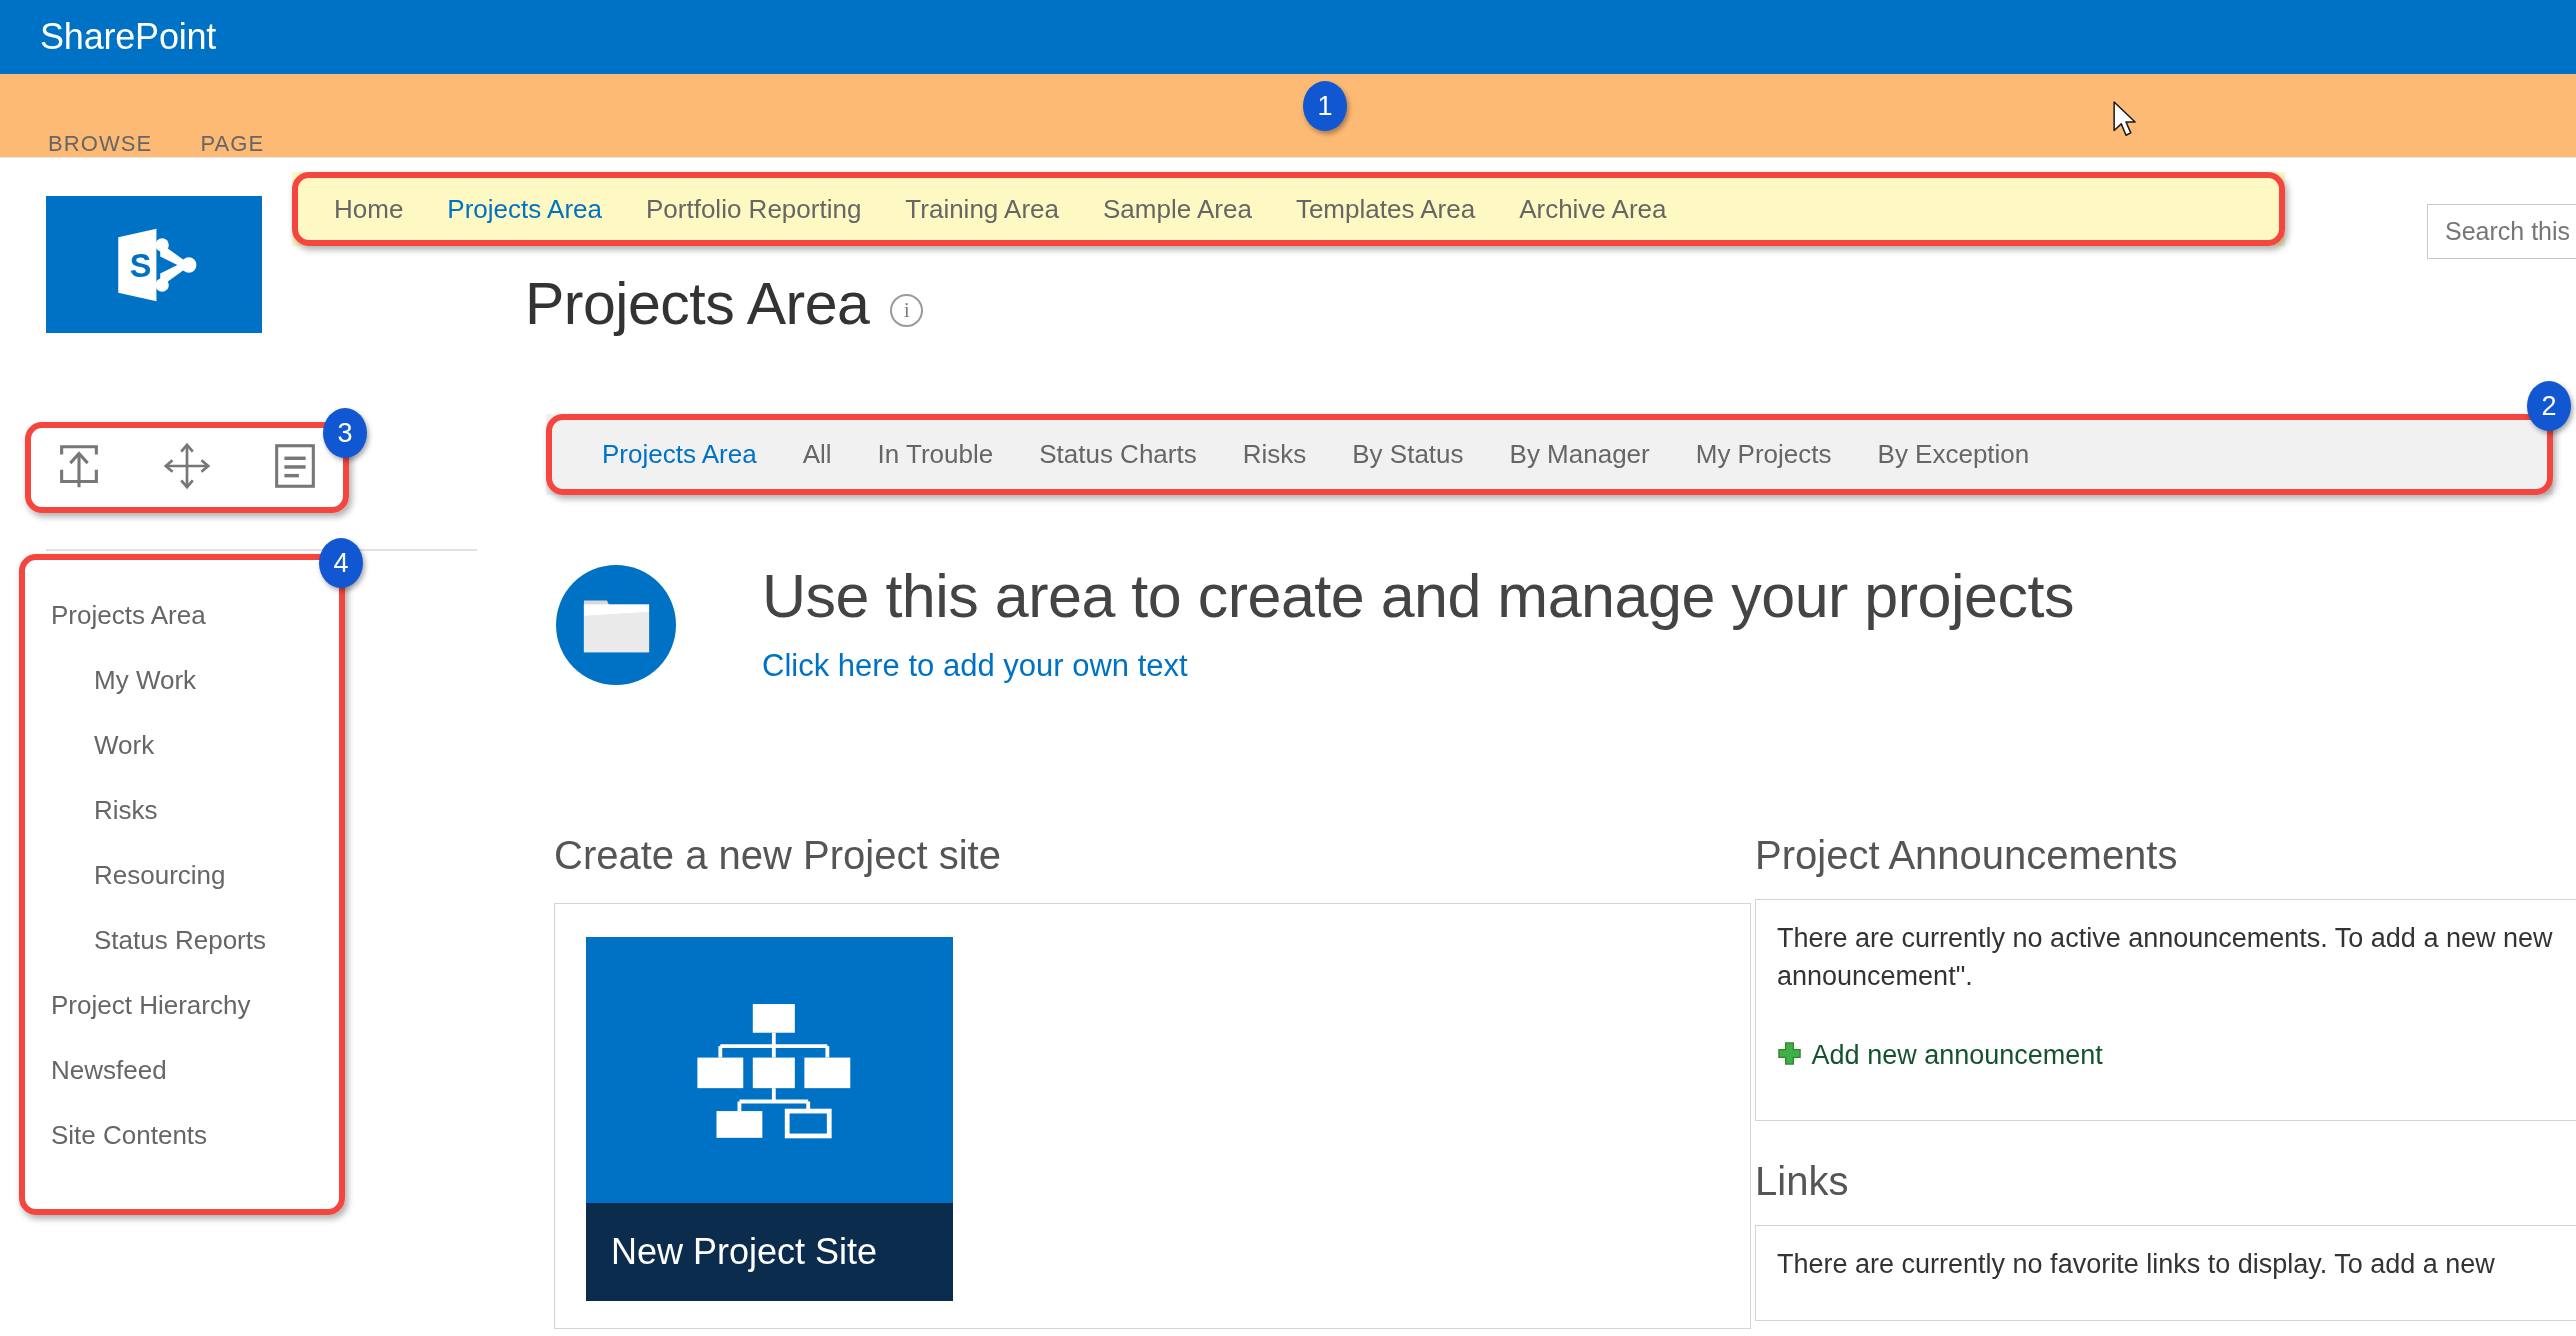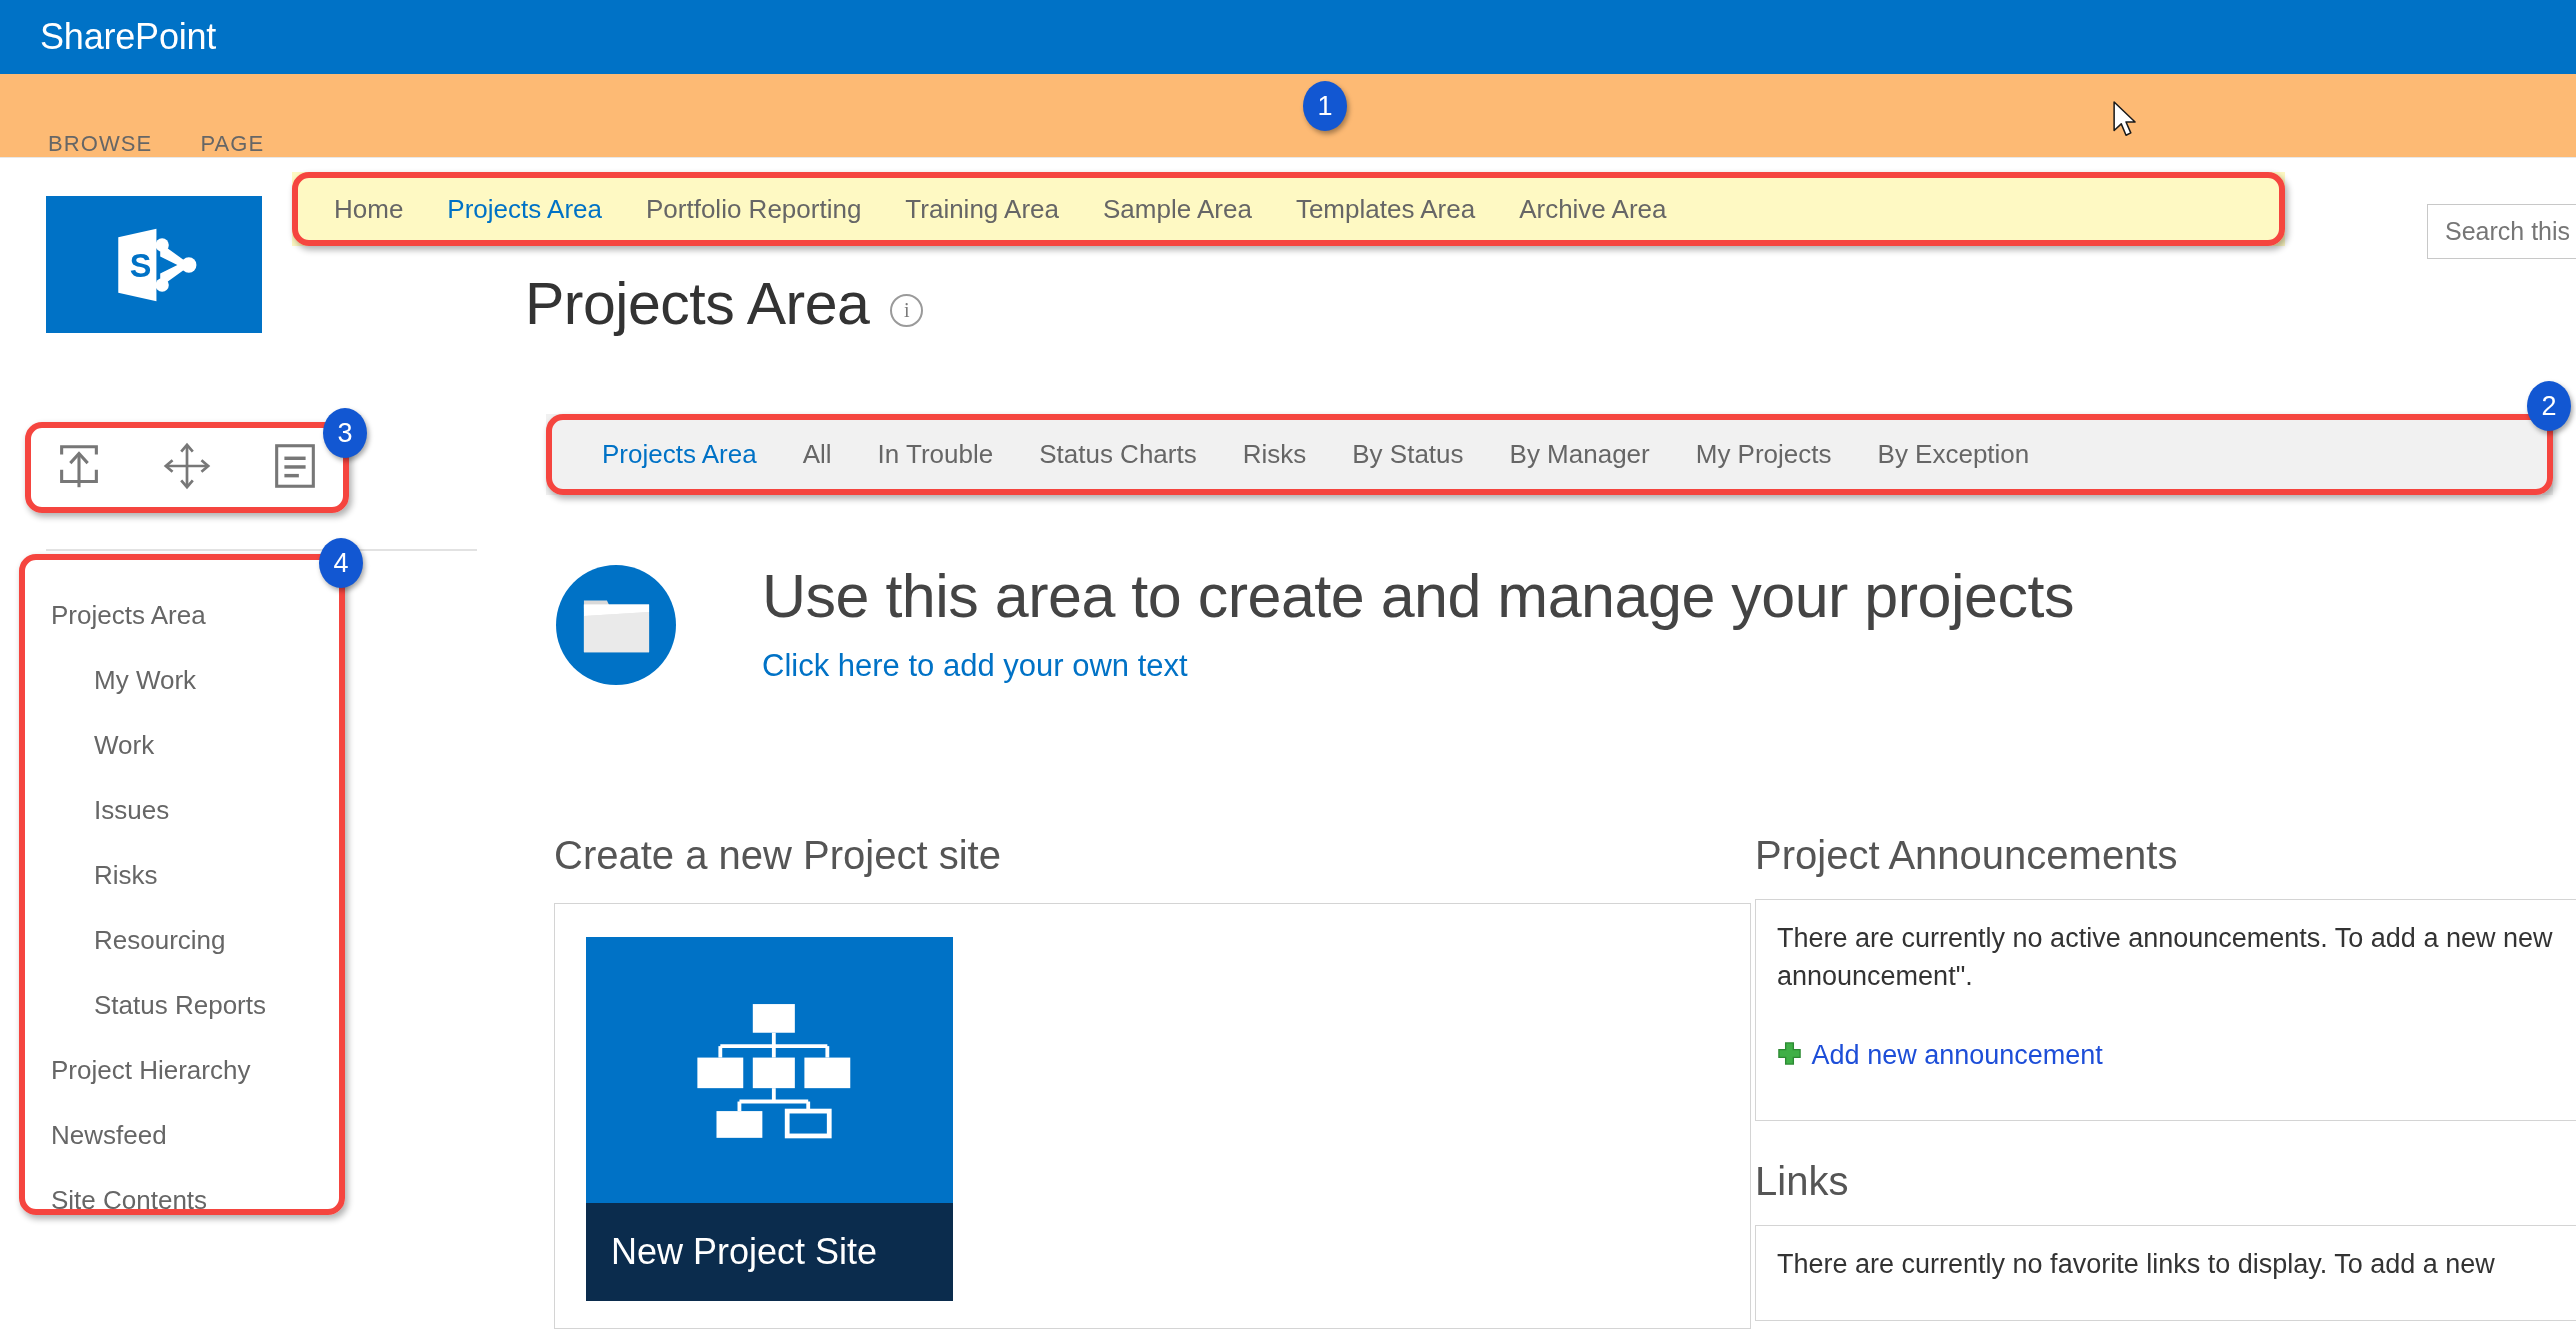--- a/index.html
+++ b/index.html
@@ -185,21 +185,21 @@
     margin-top: 21px; border: 1.9px solid #d4d4d4; background: #ffffff;
     padding: 19px 0 19px 21px; border-right: none;
   }
   .panel-text {
     font-size: 27px; color: #333333; line-height: 1.42;
   }
   .addlink {
     display: flex; align-items: center; margin-top: 44px; cursor: pointer;
   }
   .plus-ico { margin-right: 9.6px; flex: none; }
-  .addlink-label { font-size: 27px; color: #1d4ed8; white-space: nowrap; text-align: right; }
+  .addlink-label { font-size: 27px; color: #14532d; white-space: nowrap; text-align: right; }
 
   .links-head { margin-top: 38px; }
 
   
   .ann-box {
     position: absolute;
     border: 6.7px solid #f5453f;
     border-radius: 17px;
     pointer-events: none;
     box-shadow: 2.9px 3.8px 6.7px rgba(0,0,0,0.30);
@@ -294,21 +294,20 @@
     </div>
   </div>
 
   <div class="sidebar-divider"></div>
 
   <div class="leftnav-wrap">
     <div class="leftnav">
       <div class="leftnav-item">Projects Area</div>
       <div class="leftnav-item sub">My Work</div>
       <div class="leftnav-item sub">Work</div>
-      <div class="leftnav-item sub">Issues</div>
       <div class="leftnav-item sub">Risks</div>
       <div class="leftnav-item sub">Resourcing</div>
       <div class="leftnav-item sub">Status Reports</div>
       <div class="leftnav-item">Project Hierarchy</div>
       <div class="leftnav-item">Newsfeed</div>
       <div class="leftnav-item">Site Contents</div>
     </div>
   </div>
 
   <div class="subnav-wrap">

